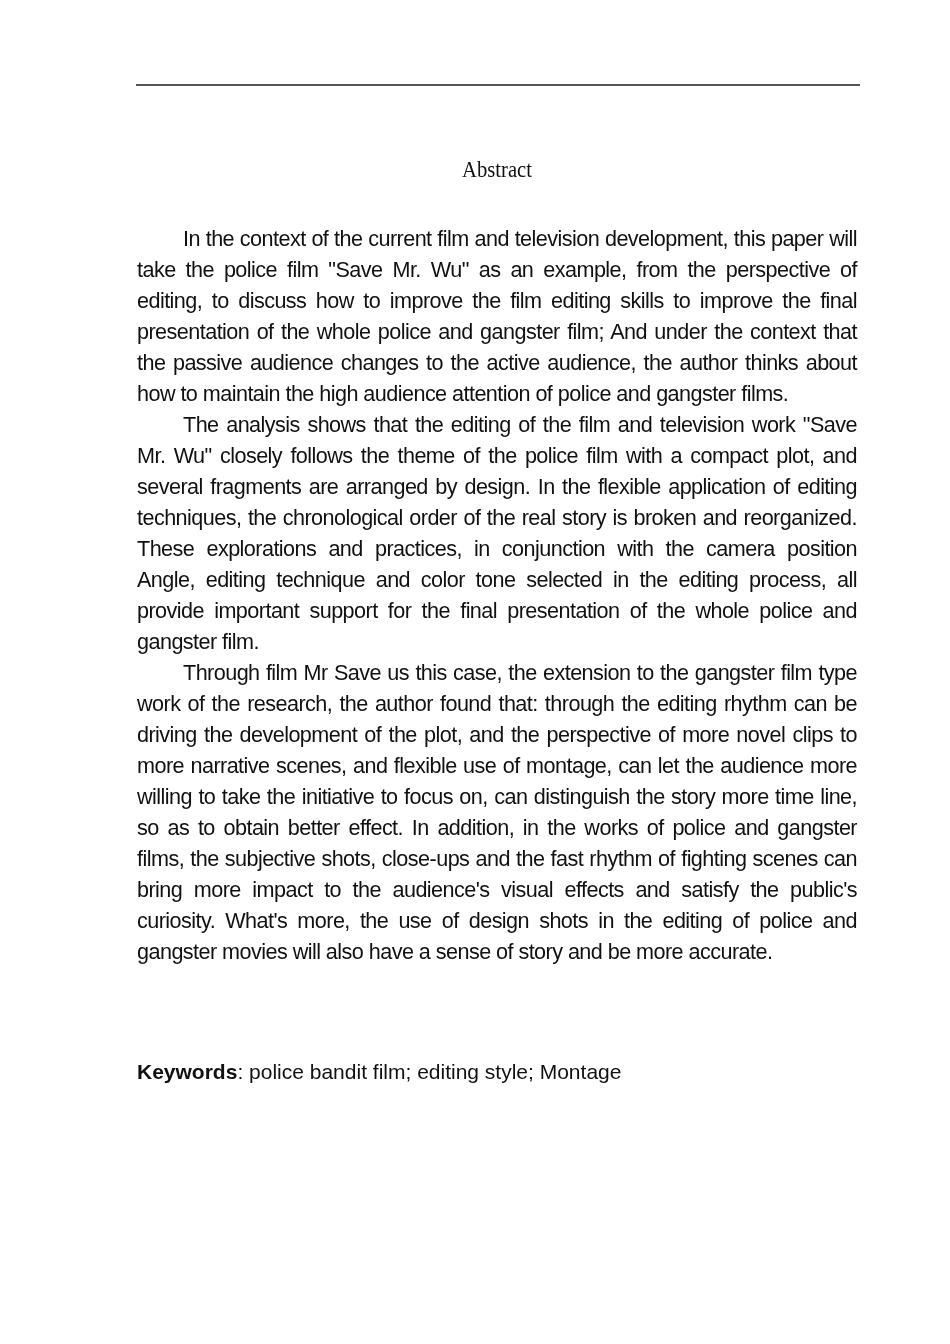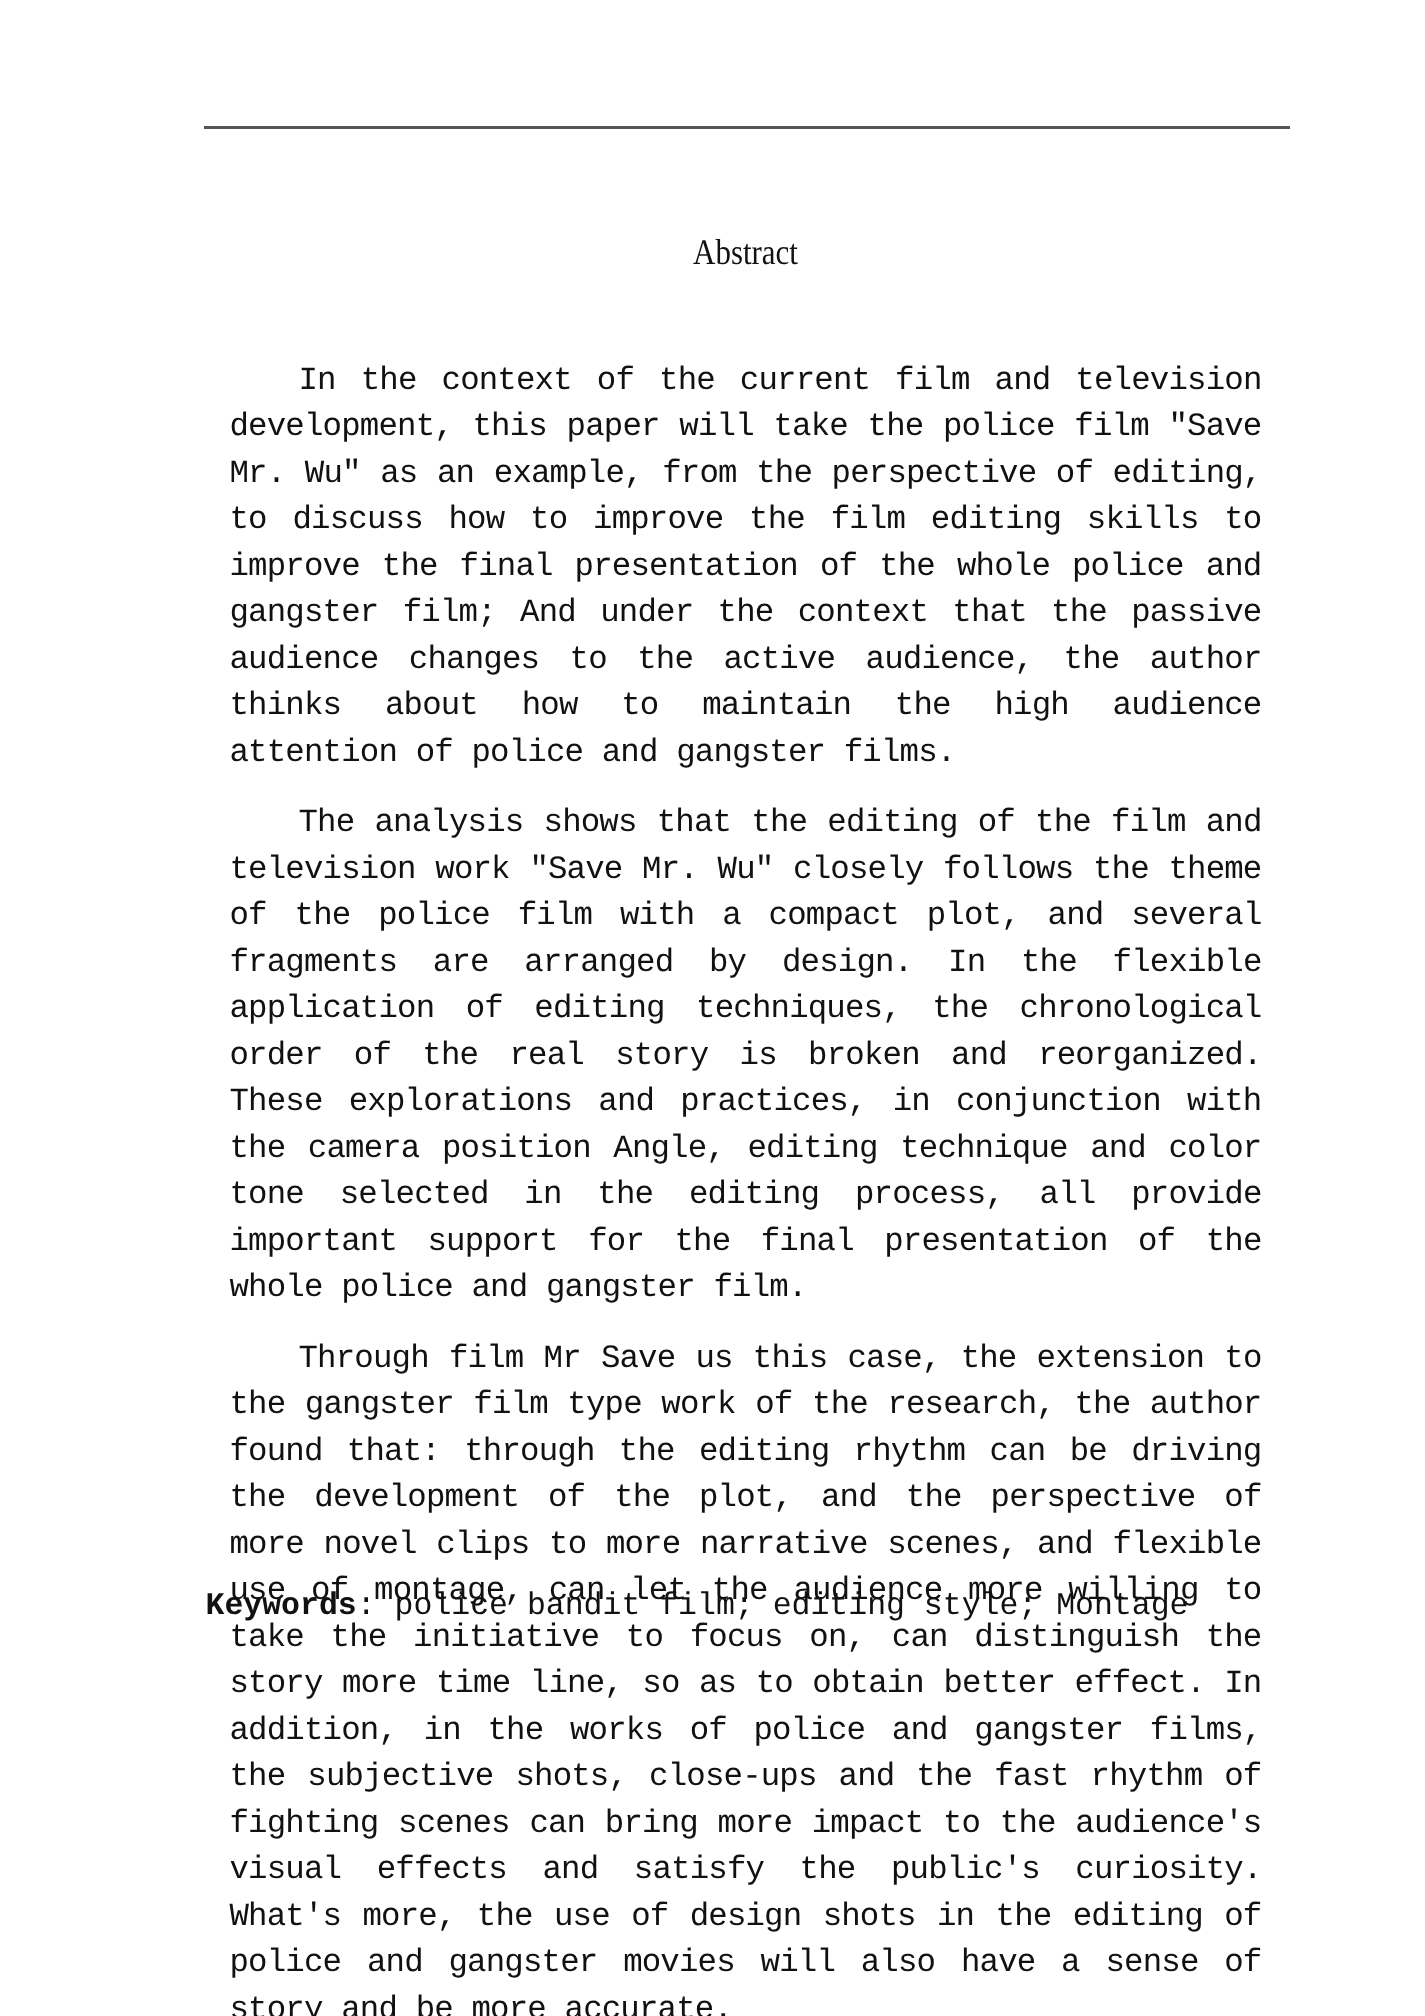--- a/index.html
+++ b/index.html
@@ -34,34 +34,34 @@
       transform: scaleX(0.86);
       transform-origin: center;
     }
     .body-wrap {
       position: absolute;
       left: 137px;
       top: 223px;
       width: 720px;
     }
     .para {
-      margin: 16px;
-      font-family: Liberation Mono, monospace;
+      margin: 0;
+      font-family: Liberation Sans, sans-serif;
       font-size: 21.6px;
       line-height: 31px;
       text-align: justify;
       text-indent: 46px;
       letter-spacing: -0.55px;
       word-spacing: 0px;
     }
     .keywords {
       position: absolute;
       left: 137px;
       top: 1056px;
-      font-family: Liberation Mono, monospace;
+      font-family: Liberation Sans, sans-serif;
       font-size: 21px;
       line-height: 31px;
     }
     .keywords .kw-label {
       font-weight: bold;
     }
   </style>
 </head>
 <body>
 

